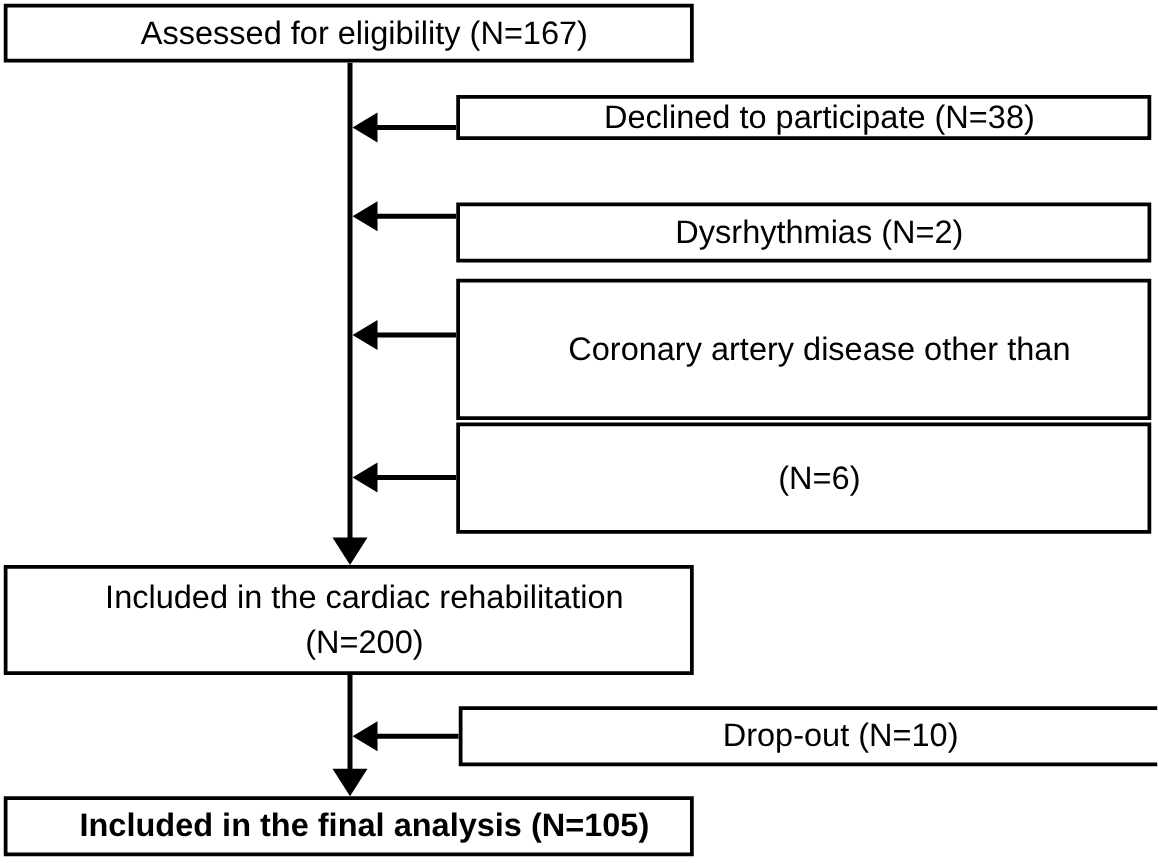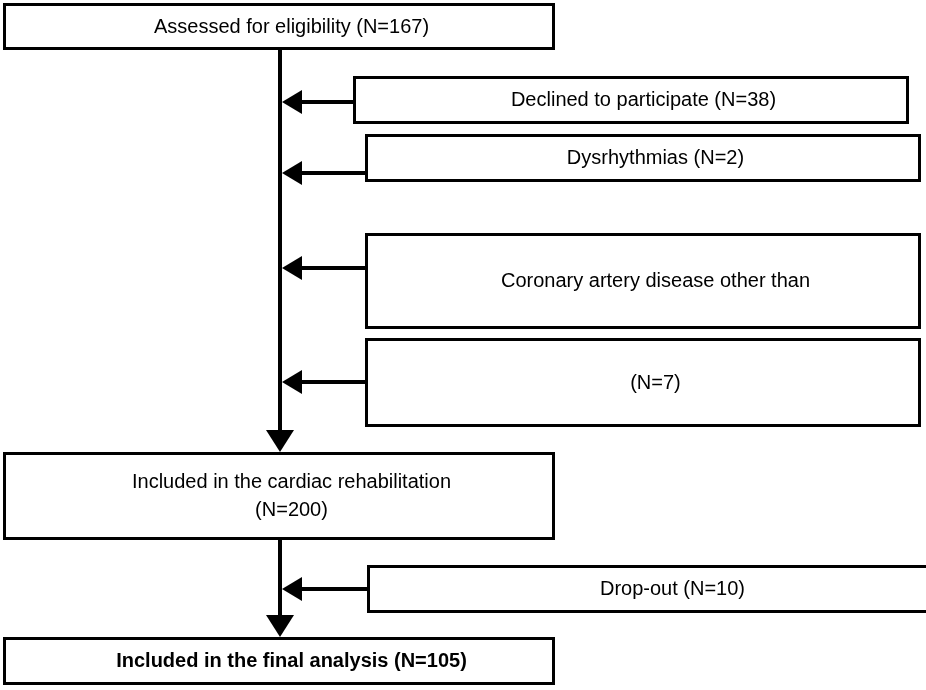--- a/index.html
+++ b/index.html
@@ -15,36 +15,36 @@
   }
   .box {
     position: absolute;
     border: 3px solid #000000;
     background: #ffffff;
     display: flex;
     flex-direction: column;
     align-items: center;
     justify-content: center;
     text-align: center;
-    font-size: 20px;
+    font-size: 26px;
     line-height: 1.38;
     z-index: 2;
     padding-left: 25px;
   }
   .box .line { display: block; white-space: nowrap; }
 
   
   .box-assessed  { left: 3px;   top: 3px;   width: 552px; height: 47px; }
   .box-included  { left: 3px;   top: 452px; width: 552px; height: 88px; align-items: center; }
   .box-final     { left: 3px;   top: 637px; width: 552px; height: 48px; font-weight: bold; }
 
   
-  .box-declined  { left: 353px; top: 76px;  width: 556px; height: 48px; }
-  .box-dysrhythm { left: 365px; top: 134px; width: 556px; height: 48px; }
-  .box-cad       { left: 365px; top: 233px; width: 556px; height: 96px; gap: 12px; }
+  .box-declined  { left: 365px; top: 76px;  width: 556px; height: 36px; }
+  .box-dysrhythm { left: 365px; top: 162px; width: 556px; height: 48px; }
+  .box-cad       { left: 365px; top: 223px; width: 556px; height: 113px; gap: 12px; }
   .box-noncad    { left: 365px; top: 338px; width: 556px; height: 89px; }
   .box-dropout   { left: 367px; top: 565px; width: 586px; height: 48px; }
 
   .vline, .hline { position: absolute; background: #000000; z-index: 1; }
   .vline { width: 4px; left: 278px; }
   .vline-1 { top: 50px;  height: 384px; }
   .vline-2 { top: 540px; height: 79px; }
   .hline { height: 4px; }
 
   .arrow-down {
@@ -112,21 +112,21 @@
 
   <div class="box box-dysrhythm">
     <span class="line">Dysrhythmias (N=2)</span>
   </div>
 
   <div class="box box-cad">
     <span class="line">Coronary artery disease other than</span>
   </div>
 
   <div class="box box-noncad">
-    <span class="line">(N=7)</span>
+    <span class="line">(N=6)</span>
   </div>
 
   <div class="box box-included">
     <span class="line">Included in the cardiac rehabilitation</span>
     <span class="line">(N=200)</span>
   </div>
 
   <div class="box box-dropout">
     <span class="line">Drop-out (N=10)</span>
   </div>

